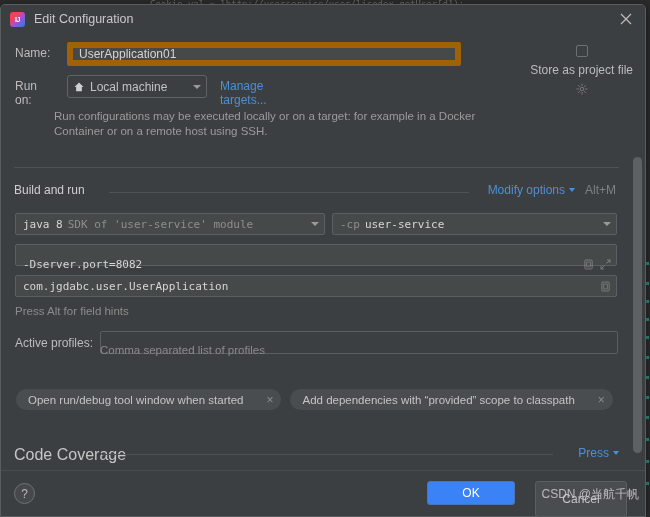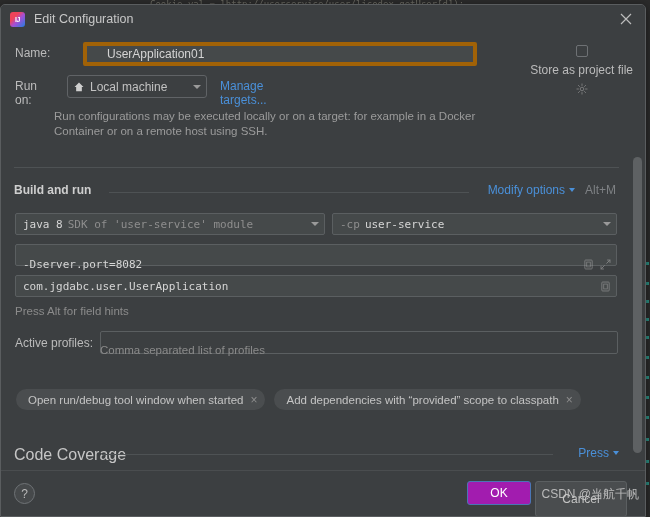--- a/index.html
+++ b/index.html
@@ -95,28 +95,27 @@
 
   
   #name-row {
     position: absolute; left: 14px; top: 9px; right: 12px; height: 24px;
   }
   #name-label { position: absolute; left: 0; top: 4px; }
   #name-input {
     position: absolute; left: 52px; top: 0;
     width: 394px; height: 24px;
     background: #45494a;
-    border: 4px solid #a16207;
+    border: 6px solid #a16207;
     border-radius: 2px;
     color: #d4d4d4;
     font-family: "Liberation Sans", sans-serif;
     font-size: 12px;
-    padding: 0 20px;
+    padding: 0 6px;
     outline: none;
-    margin-left: 16px;
   }
   #store-wrap {
     position: absolute; right: 0; top: 3px;
     display: flex; align-items: center; gap: 6px; flex-direction: column;
   }
   .cbox {
     width: 12px; height: 12px;
     border: 1px solid #6e7174;
     background: #3c3f41;
     border-radius: 2px;
@@ -156,21 +155,21 @@
   #runon-desc {
     position: absolute; left: 53px; top: 76px;
     width: 430px;
     font-size: 11.5px; color: #9b9b9b; line-height: 15px;
   }
 
   
   #br-header {
     position: absolute; left: 13px; top: 148px; right: 26px; height: 20px;
   }
-  #br-title { position: absolute; left: 0; top: 2px; font-size: 12px; font-weight: bold; color: #cfcfcf; }
+  #br-title { position: absolute; left: 0; top: 2px; font-size: 12px; font-weight: normal; color: #cfcfcf; }
   #br-line { position: absolute; left: 95px; right: 150px; top: 11px; height: 1px; background: #4e5254; }
   #modify-options {
     position: absolute; right: 44px; top: 2px;
     color: #4a90d9; font-size: 12px; display: flex; align-items: center; gap: 4px;
   }
   #altm { position: absolute; right: 3px; top: 2px; color: #7e8184; font-size: 12px; }
   .chev-sm {
     width: 0; height: 0;
     border-left: 3.5px solid transparent;
     border-right: 3.5px solid transparent;
@@ -241,21 +240,21 @@
   }
 
   
   #chips { position: absolute; left: 15px; top: 356px; display: flex; gap: 9px; }
   .chip {
     height: 21px;
     background: #4a4d4f;
     border-radius: 11px;
     display: flex; align-items: center;
     padding: 0 8px 0 12px;
-    gap: 7px;
+    gap: 23px;
     font-size: 11.5px;
     color: #c4c4c4;
     white-space: nowrap;
   }
   .chip-x { color: #8d8d8d; font-size: 12px; line-height: 1; }
 
   
   #cc-header { position: absolute; left: 13px; top: 412px; right: 26px; height: 18px; }
   #cc-title { position: absolute; left: 0; top: 1px; font-size: 16px; color: #c6c6c6; }
   #cc-line { position: absolute; left: 88px; right: 66px; top: 9px; height: 1px; background: #4e5254; }
@@ -298,23 +297,23 @@
     position: absolute; left: 13px; top: 12px;
     width: 21px; height: 21px;
     border-radius: 50%;
     border: 1px solid #6f7376;
     background: #46494b;
     color: #b9b9b9;
     font-size: 12px;
     display: flex; align-items: center; justify-content: center;
   }
   #ok-btn {
-    position: absolute; right: 116px; top: 10px;
-    width: 64px; height: 24px;
-    background: #a21caf;
+    position: absolute; right: 132px; top: 10px;
+    width: 88px; height: 24px;
+    background: #3b82f6;
     border: 1px solid #4a76b5;
     border-radius: 3px;
     color: #ffffff; font-size: 12px;
     display: flex; align-items: center; justify-content: center;
   }
   #cancel-btn {
     position: absolute; right: 20px; top: 10px;
     width: 92px; height: 36px;
     background: #4a4d4f;
     border: 1px solid #5b5f61;

